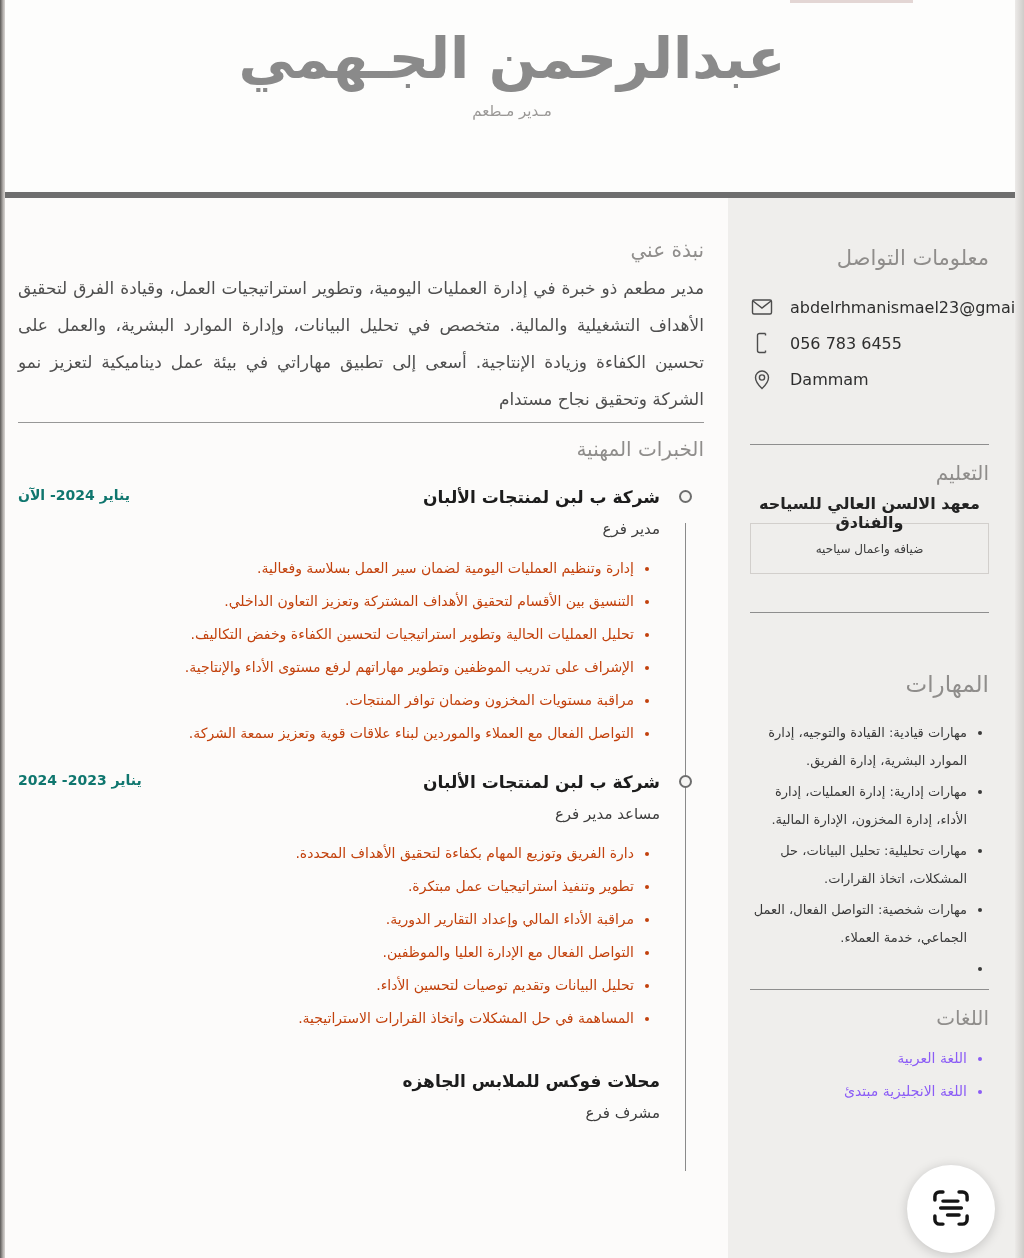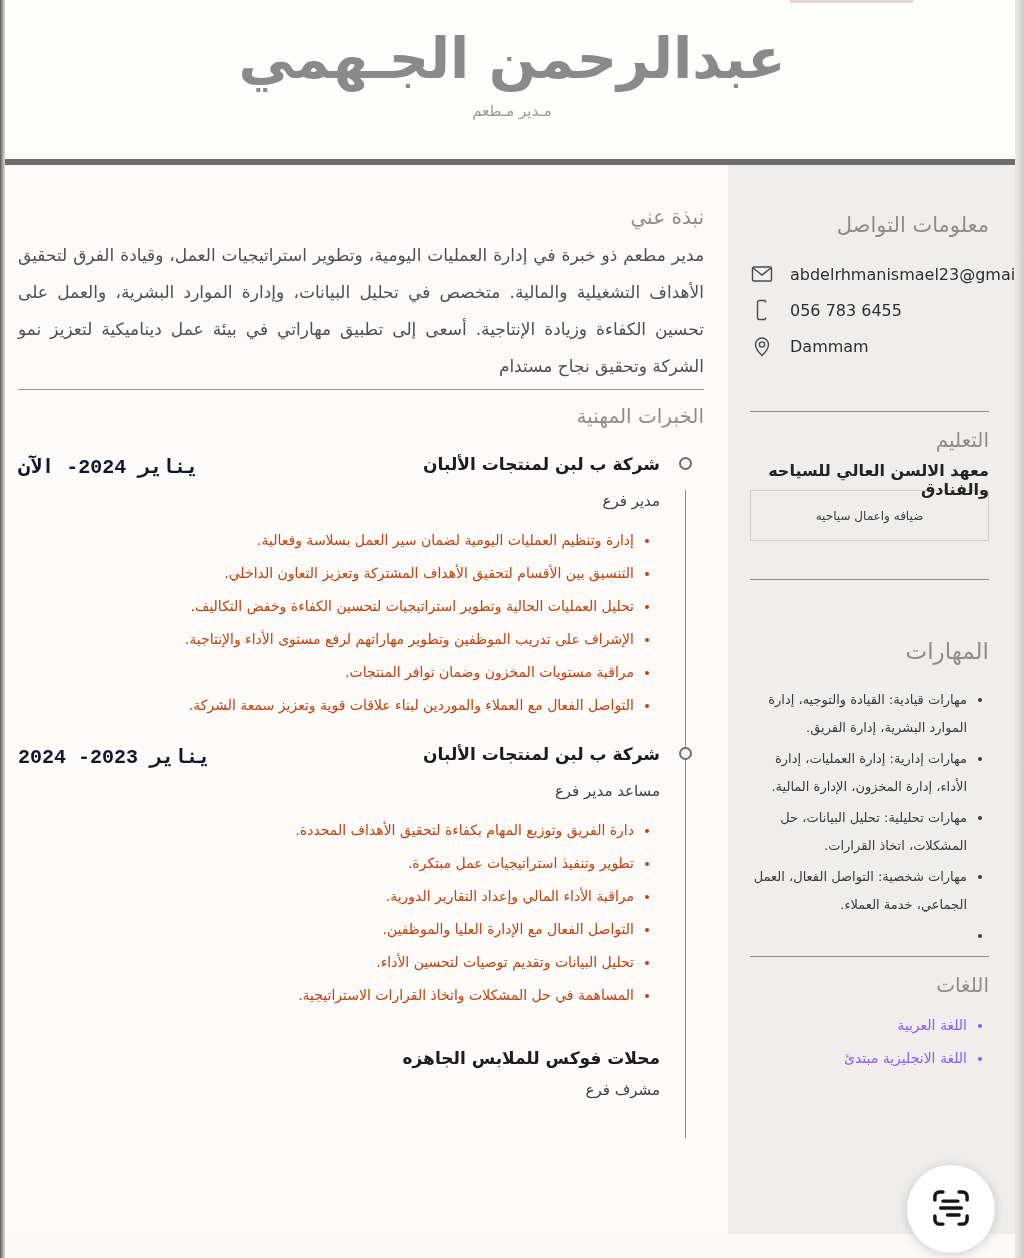--- a/index.html
+++ b/index.html
@@ -12,42 +12,42 @@
     direction:rtl;
   }
   
   .edge-left  { position:absolute; left:0; top:0; width:5px; height:100%;
                 background:linear-gradient(to right,#5a5856,#b3afac 60%,#d9d6d3); z-index:6; }
   .edge-right { position:absolute; right:0; top:0; width:9px; height:100%;
                 background:linear-gradient(to left,#cfccc9,#eceae8); z-index:6; }
   .edge-topline { position:absolute; top:0; left:790px; width:123px; height:3px;
                 background:#e3d6d4; z-index:7; }
   
-  .header { height:159px; background:#fdfdfc; text-align:center; padding-top:22px; }
+  .header { height:192px; background:#fdfdfc; text-align:center; padding-top:22px; }
   .name   { font-size:56px; line-height:74px; color:#8a8a8a; font-weight:bold; letter-spacing:1px; }
   .subtitle { margin-top:6px; font-size:15px; color:#9a9896; letter-spacing:3px; }
   .bar { height:6px; background:#6e6e6e; width:100%; }
   
   .content { display:flex; height:1069px; }
   .sidebar { width:296px; background:#efeeec; padding:48px 35px 0 22px; }
   .main    { flex:1; background:#fcfbfa; padding:40px 24px 0 18px; }
   
   .sec-head { color:#8f8d8b; font-size:20px; }
   .divider  { border:none; border-top:1px solid #8e8e8e; }
   
   .contact-head { font-size:21px; }
   .contact-items { margin-top:24px; }
   .contact-item { display:flex; align-items:center; gap:16px; justify-content:flex-start;
                   flex-direction:row-reverse; margin-bottom:10px; min-height:26px; }
   .contact-item .txt { font-size:16px; color:#2e2e2e; direction:ltr; }
   .cicon { width:24px; height:24px; flex:0 0 24px; display:flex; align-items:center; justify-content:center; }
   .sidebar .divider { margin-top:52px; }
   
   .edu-head { margin-top:16px; }
-  .institute { margin-top:9px; font-size:16px; color:#232323; font-weight:bold; position:relative; z-index:2; }
+  .institute { margin-top:9px; font-size:16px; color:#232323; font-weight:bold; text-align:center; position:relative; z-index:2; }
   .edu-box { margin-top:-9px; border:1px solid #d2cfcc; padding:16px 8px 14px; text-align:center; }
   .edu-box div { font-size:12px; line-height:19px; color:#3a3a3a; }
   .divider.after-edu { margin-top:38px; }
   
   .skills-head { margin-top:58px; font-size:23px; }
   .skills-list { margin:22px 22px 0 0; list-style:disc; }
   .skills-list li { font-size:13px; line-height:28px; color:#3a3a3a; margin-bottom:3px; }
   .divider.after-skills { margin-top:6px; }
   
   .lang-head { margin-top:16px; }
@@ -62,21 +62,21 @@
   .jobs::before { content:""; position:absolute; right:18px; top:36px; height:648px; width:1.5px; background:#8a8a8a; }
   .job { position:relative; }
   .job.j1 { margin-top:26px; }
   .job.j2 { margin-top:22px; }
   .job.j3 { margin-top:16px; }
   .job.j4 { margin-top:36px; }
   .dot { position:absolute; right:-32px; top:3px; width:13px; height:13px;
          border:2px solid #6d6d6d; border-radius:50%; background:#f6f5f3; z-index:1; }
   .job-head-row { display:flex; justify-content:space-between; align-items:flex-start; }
   .company { font-size:17px; font-weight:bold; color:#1c1c1c; }
-  .job-date { font-size:20px; font-weight:bold; color:#0f172a; white-space:nowrap;font-family:Liberation Mono, monospace; }
+  .job-date { font-size:14px; font-weight:bold; color:#0f766e; white-space:nowrap; }
   .role { margin-top:13px; font-size:15px; color:#3d3d3d; }
   .job-bullets { margin:14px 26px 0 0; list-style:disc; }
   .job-bullets li { font-size:14px; line-height:33px; color:#c2410c; }
   
   .scan-fab { position:absolute; right:29px; top:1165px; width:88px; height:88px; border-radius:50%;
               background:#fff; border:none; box-shadow:0 2px 12px rgba(0,0,0,.18);
               display:flex; align-items:center; justify-content:center; cursor:pointer; z-index:10; }
 </style>
 </head>
 <body>

